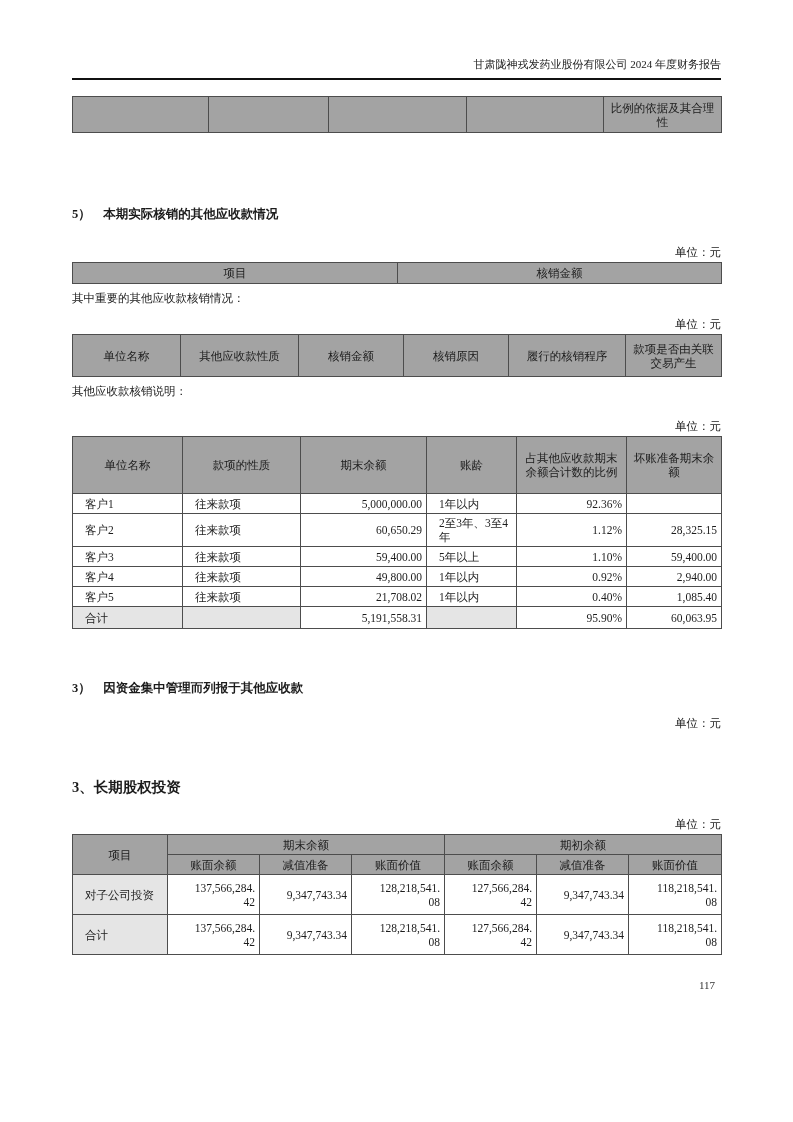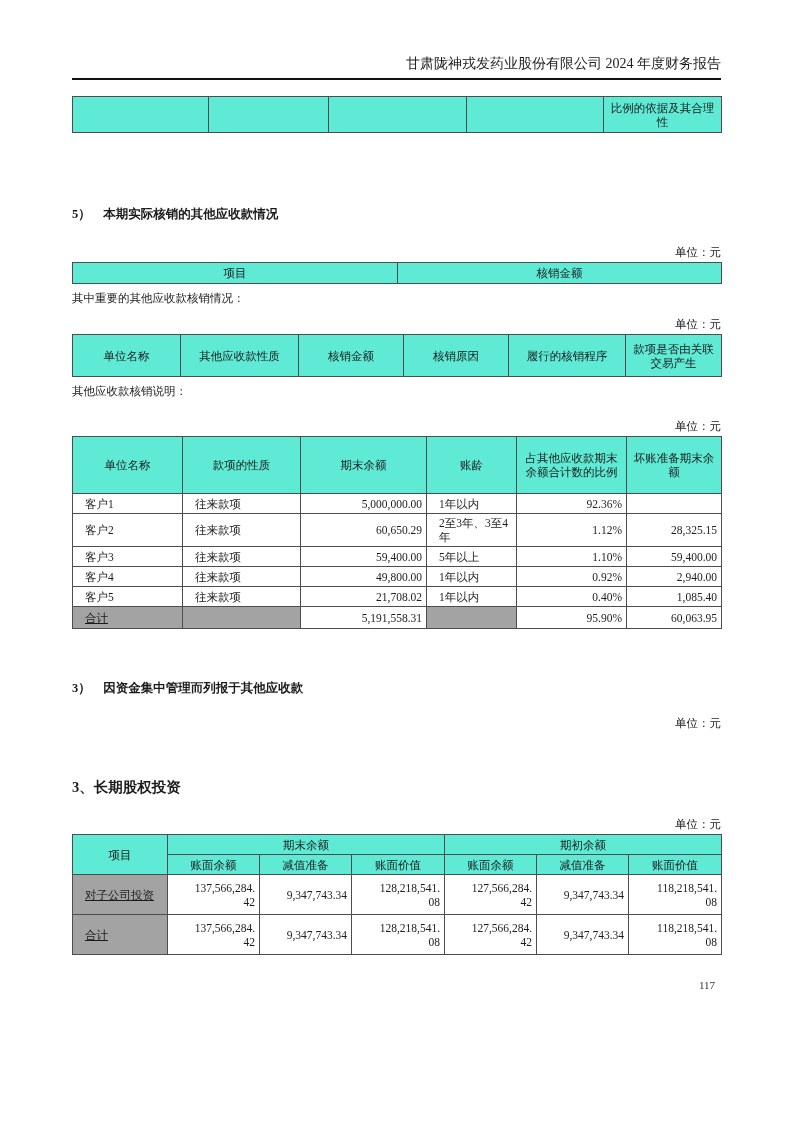--- a/index.html
+++ b/index.html
@@ -1,28 +1,28 @@
 <!DOCTYPE html>
 <html><head>
 <meta charset="utf-8">
 <style>
   * { margin:0; padding:0; box-sizing:border-box; }
   html,body { width:793px; height:1122px; background:#ffffff; overflow:hidden;
     font-family:"Liberation Serif","DejaVu Serif",serif; color:#1c1c1c; }
   .content { width:649px; margin-left:72px; position:relative; }
 
   .doc-header { padding-top:57px; padding-bottom:7px; border-bottom:2px solid #111;
-    text-align:right; font-size:14px; line-height:14px; }
+    text-align:right; font-size:11px; line-height:14px; }
 
   table { border-collapse:collapse; table-layout:fixed; width:649px; font-size:11.5px; line-height:14px; }
   td { border:1px solid #4d4d4d; padding:2px 3px; vertical-align:middle; word-wrap:break-word; }
-  td.hd { background:#5eead4; text-align:center; }
+  td.hd { background:#a3a3a3; text-align:center; }
   td.lft { text-align:left; padding-left:12px; }
   td.rgt { text-align:right; padding-right:4px; }
-  td.gray { background:#a3a3a3;text-decoration:underline; }
+  td.gray { background:#e5e5e5; }
 
   .top-table td { height:36px; }
   .t1 td { height:21px; }
   .t2 td.hd { height:42px; }
   .t6 td.hd { height:57px; }
   .t6 td { height:20px; }
   .t6 tr.total td { height:22px; }
   .t3 tr.g1 td, .t3 tr.g2 td { height:20px; }
   .t3 tr.data td { height:40px; }
   .numwrap { display:inline-block; width:62px; text-align:right; word-break:break-all; }

